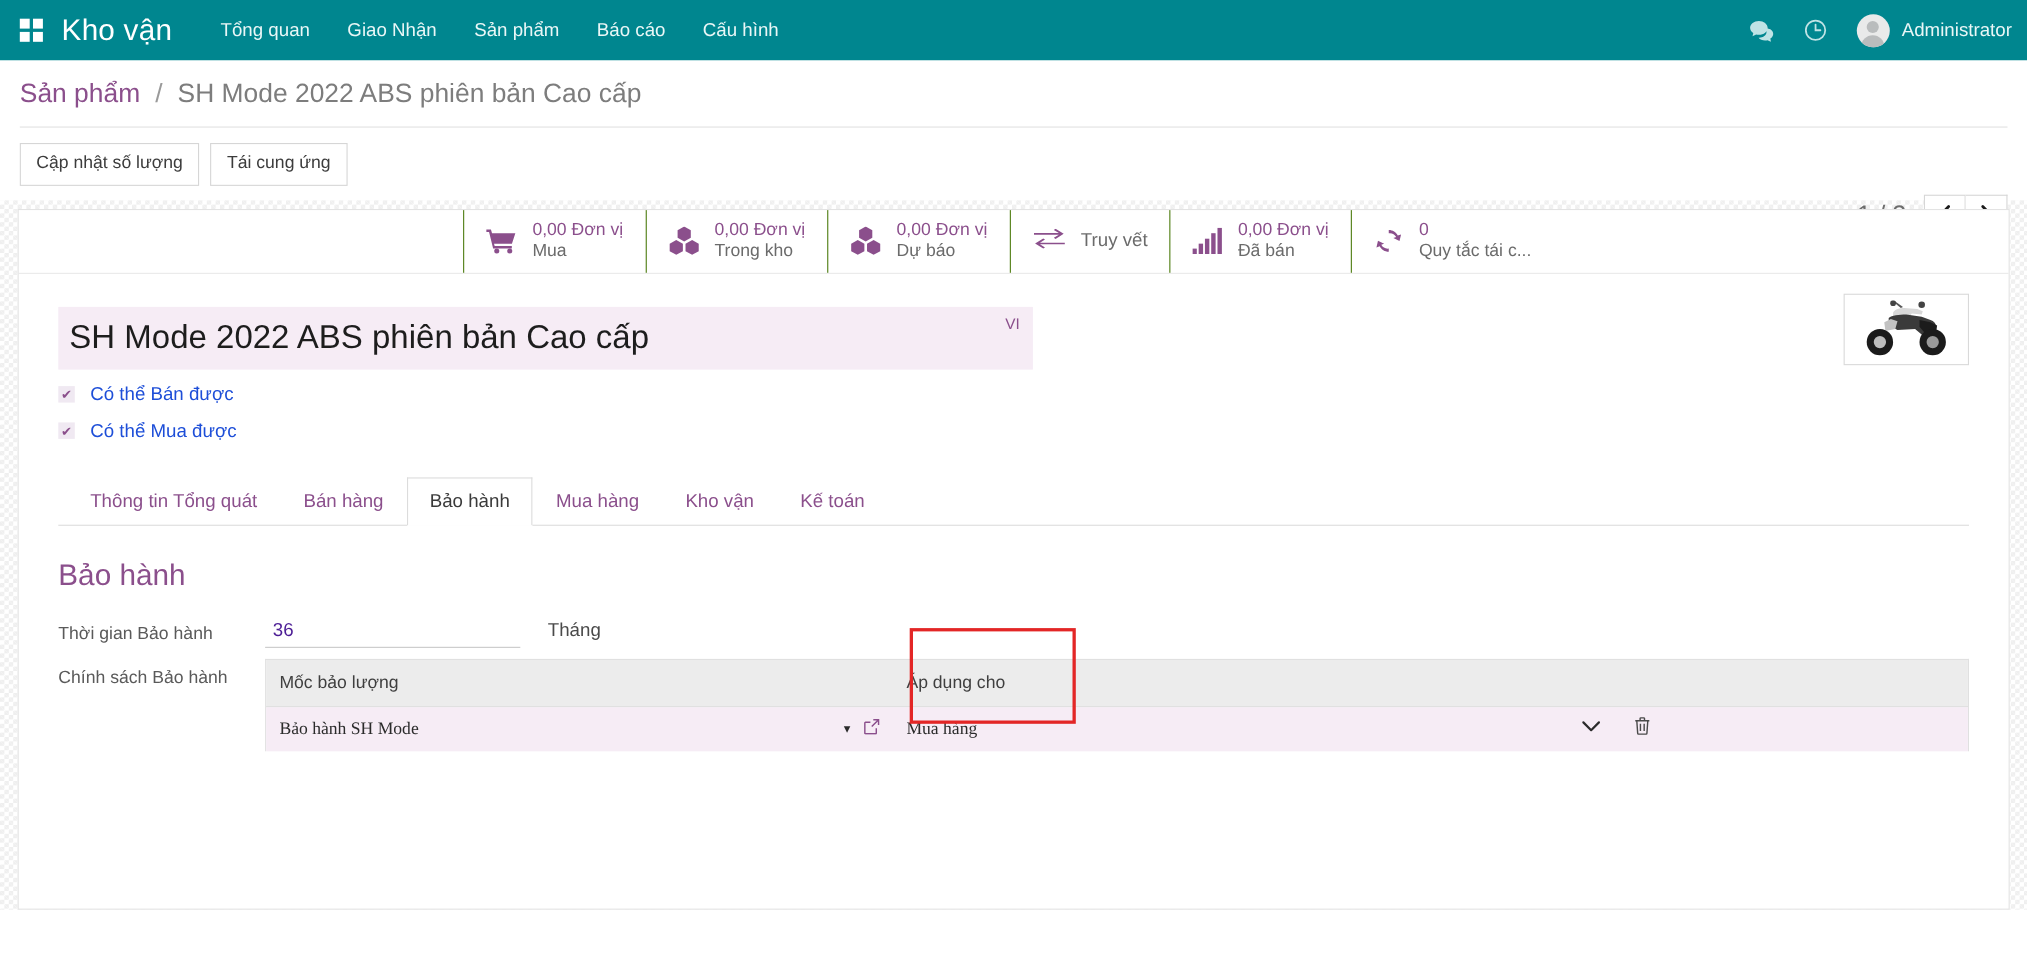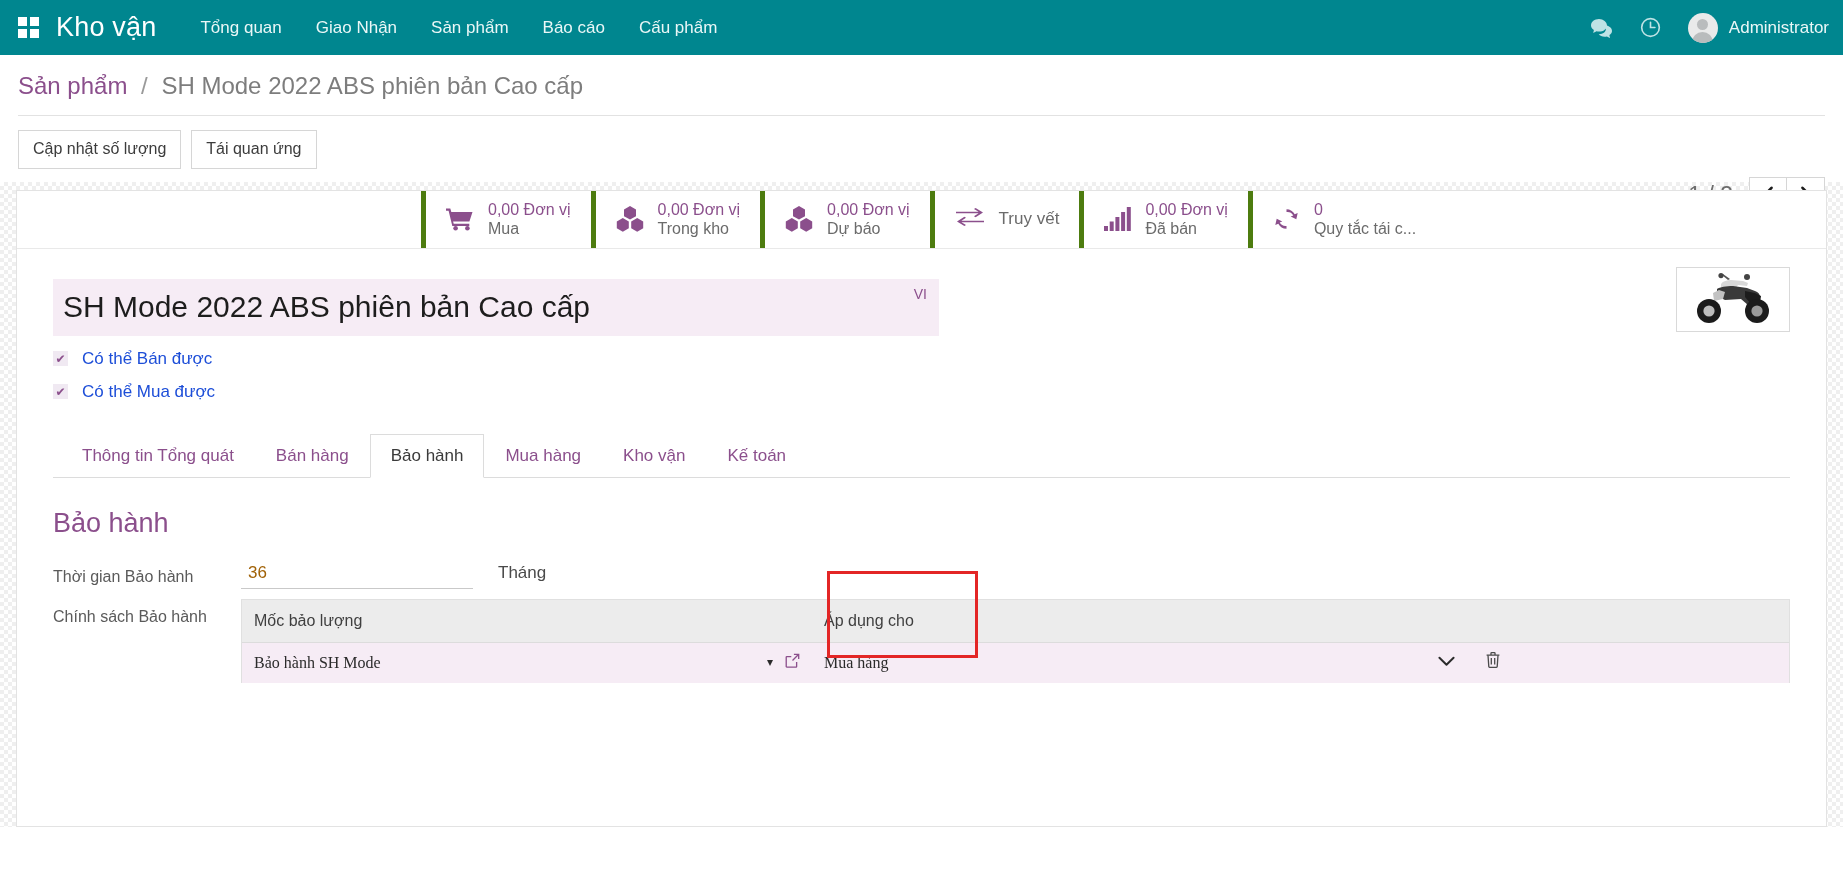--- a/index.html
+++ b/index.html
@@ -63,21 +63,21 @@
     background-size:8px 8px;
     background-position:0 0, 4px 4px;
     padding:8px 0 0 0;
     height:645px;
   }
   .sheet{ background:#fff; margin:0 16px; border:1px solid #e3e3e3; height:100%; position:relative;}
 
   
   .statbar{ display:flex; height:58px; border-bottom:1px solid #e9e9e9; }
   .stat-spacer{ width:404px;}
-  .statbtn{ display:flex; align-items:center; gap:14px; padding:0 20px; cursor:pointer; border-left:5px solid #4d7c0f;}
+  .statbtn{ display:flex; align-items:center; gap:14px; padding:0 20px; cursor:pointer; border-left:1px solid #4d7c0f;}
   .statbtn .ico{ color:#8b4f8c; display:flex; align-items:center;}
   .statbtn .txt{ line-height:1.22;}
   .statbtn .v{ color:#8b4f8c; font-size:16px;}
   .statbtn .l{ color:#6b6b6b; font-size:16px;}
 
   
   .formbody{ padding:22px 36px 0 36px; position:relative;}
   .lbl-small{ font-size:16px; color:#5f5f5f; }
   .name-input{
     margin-top:8px; width:886px; height:57px; background:#f6ecf5; border:none;
@@ -96,21 +96,21 @@
 
   
   .tabs{ margin-top:32px; display:flex; border-bottom:1px solid #dcdcdc; padding-left:8px;}
   .tab{ padding:11px 20px; font-size:17px; color:#8b4f8c; cursor:pointer; border:1px solid transparent; margin-bottom:-1px;}
   .tab.active{ color:#3a3a3a; background:#fff; border-color:#dcdcdc; border-bottom-color:#fff;}
 
   .sectitle{ margin-top:30px; font-size:27px; color:#8b4f8c;}
 
   .fieldrow{ display:flex; margin-top:20px; align-items:flex-start;}
   .fieldlabel{ width:188px; font-size:16px; color:#5a5a5a; padding-top:6px; line-height:1.45;}
-  .numinput{ width:232px; border-bottom:1px solid #c9c9c9; font-size:17px; color:#a16207; padding:4px 0 5px 7px;}
+  .numinput{ width:232px; border-bottom:1px solid #c9c9c9; font-size:17px; color:#4c1d95; padding:4px 0 5px 7px;}
   .unit{ font-size:17px; color:#4a4a4a; margin-left:25px; padding-top:4px;}
 
   
   .o2m{ flex:1; border:1px solid #e0e0e0; border-bottom:none;}
   .o2m .thead{ display:flex; background:#ececec; height:43px; align-items:center; border-bottom:1px solid #dcdcdc;}
   .o2m .th{ font-size:16px; color:#3f3f3f; padding:0 12px;}
   .o2m .trow{ display:flex; height:40px; align-items:center; background:#f6ecf5;font-family:Liberation Serif, serif;}
   .o2m .td{ font-size:16px; color:#2b2b2b; padding:0 12px; display:flex; align-items:center; height:100%;}
   .c-milestone{ width:570px;}
   .c-apply{ width:175px;}
@@ -133,21 +133,21 @@
         <i></i>
         <i></i>
       </div>
   </div>
   <div class="brand">Kho vận</div>
   <div class="mainmenu">
     <span>Tổng quan</span>
     <span>Giao Nhận</span>
     <span>Sản phẩm</span>
     <span>Báo cáo</span>
-    <span>Cấu phẩm</span>
+    <span>Cấu hình</span>
   </div>
   <div class="topright">
     <span class="tr-icon">
       <svg width="23" height="20" viewBox="0 0 23 20" fill="currentColor">
         <path d="M9 1C4.6 1 1 3.8 1 7.2c0 1.9 1.1 3.6 2.9 4.7L3.2 15l3.3-1.7c.8.2 1.6.3 2.5.3 4.4 0 8-2.8 8-6.2S13.4 1 9 1z"></path>
         <path d="M15.6 9.4c.2.5.3 1.1.3 1.7 0 2.9-3 5.2-6.7 5.2h-.5c1.2 1.5 3.4 2.5 5.9 2.5.8 0 1.6-.1 2.3-.3l3.1 1.6-.6-3c1.6-1 2.6-2.5 2.6-4.2 0-1.7-1-3.2-2.6-4.2-1-.6-2.2-1-3.5-1.1l-.3 1.8z"></path>
       </svg>
     </span>
     <span class="tr-icon">
       <svg width="23" height="23" viewBox="0 0 24 24" fill="none" stroke="currentColor" stroke-width="1.7">
@@ -185,21 +185,21 @@
           <path d="M2.5 1.8 9.4 9l-6.9 7.2"></path>
         </svg>
     </span>
   </div>
 
   <div class="hr"></div>
 </div>
 
 <div class="btnrow2">
   <button class="btn">Cập nhật số lượng</button>
-  <button class="btn">Tái quan ứng</button>
+  <button class="btn">Tái cung ứng</button>
 </div>
 
 <div class="sheet-bg">
   <div class="sheet">
 
     <div class="statbar">
       <div class="stat-spacer"></div>
 
       <div class="statbtn">
         <span class="ico">

